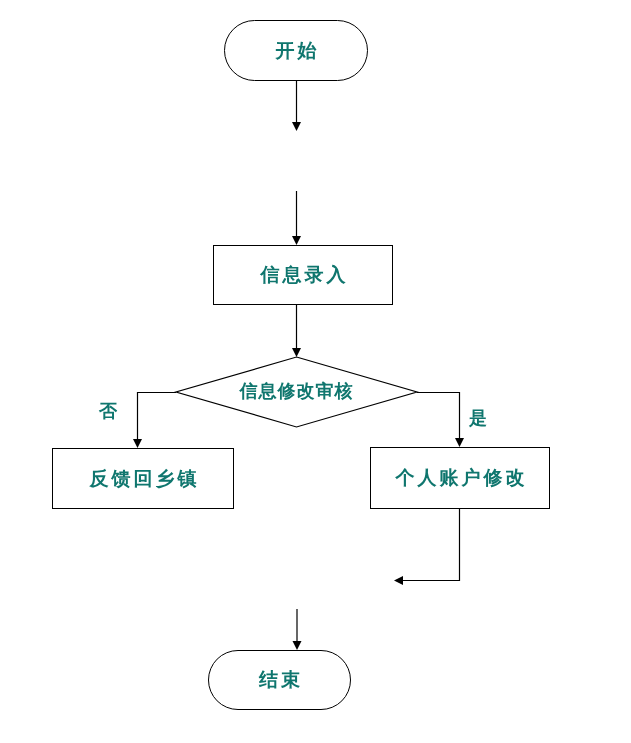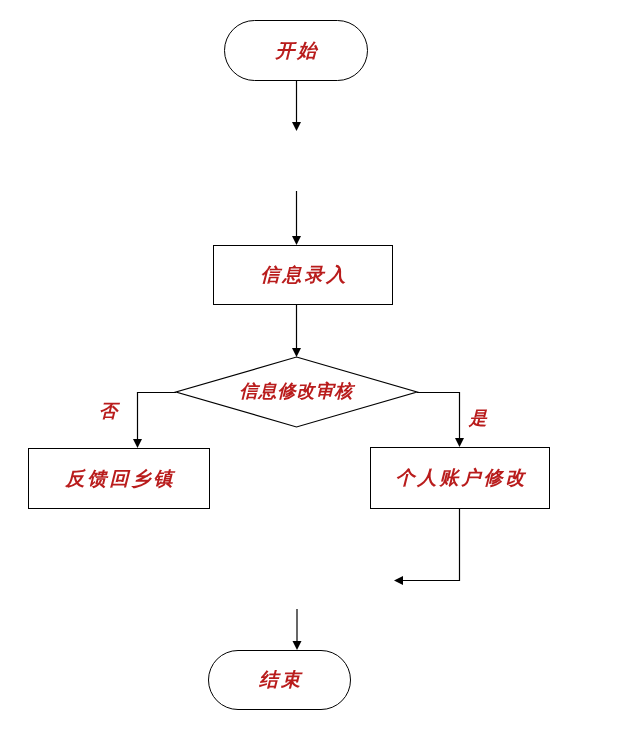--- a/index.html
+++ b/index.html
@@ -6,23 +6,22 @@
     margin: 0;
     padding: 0;
     background: #ffffff;
   }
   .canvas {
     position: relative;
     width: 622px;
     height: 743px;
     background: #ffffff;
     font-family: "DejaVu Sans", sans-serif;
-    color: #b91c1c;
+    color: #0f766e;
     overflow: hidden;
-    font-style: italic;
   }
   .edges-svg {
     position: absolute;
     left: 0;
     top: 0;
     width: 631px;
     height: 743px;
   }
   .node {
     position: absolute;
@@ -37,21 +36,21 @@
     letter-spacing: 3px;
     text-indent: 3px; 
     white-space: nowrap;
   }
   .terminator {
     border-radius: 31px;
   }
   .node-start   { left: 224px; top: 20px;  width: 144px; height: 61px; }
   .node-accept  { left: 213px; top: 131px; width: 180px; height: 60px; }
   .node-entry   { left: 213px; top: 245px; width: 180px; height: 60px; align-items: center; }
-  .node-feedback{ left: 28px;  top: 448px; width: 182px; height: 61px; }
+  .node-feedback{ left: 52px;  top: 448px; width: 182px; height: 61px; }
   .node-modify  { left: 370px; top: 447px; width: 180px; height: 62px; }
   .node-archive { left: 213px; top: 549px; width: 180px; height: 60px; }
   .node-end     { left: 208px; top: 650px; width: 143px; height: 60px; text-align: center; }
   .decision-label {
     position: absolute;
     left: 206px;
     top: 380px;
     width: 181px;
     height: 22px;
     line-height: 22px;

